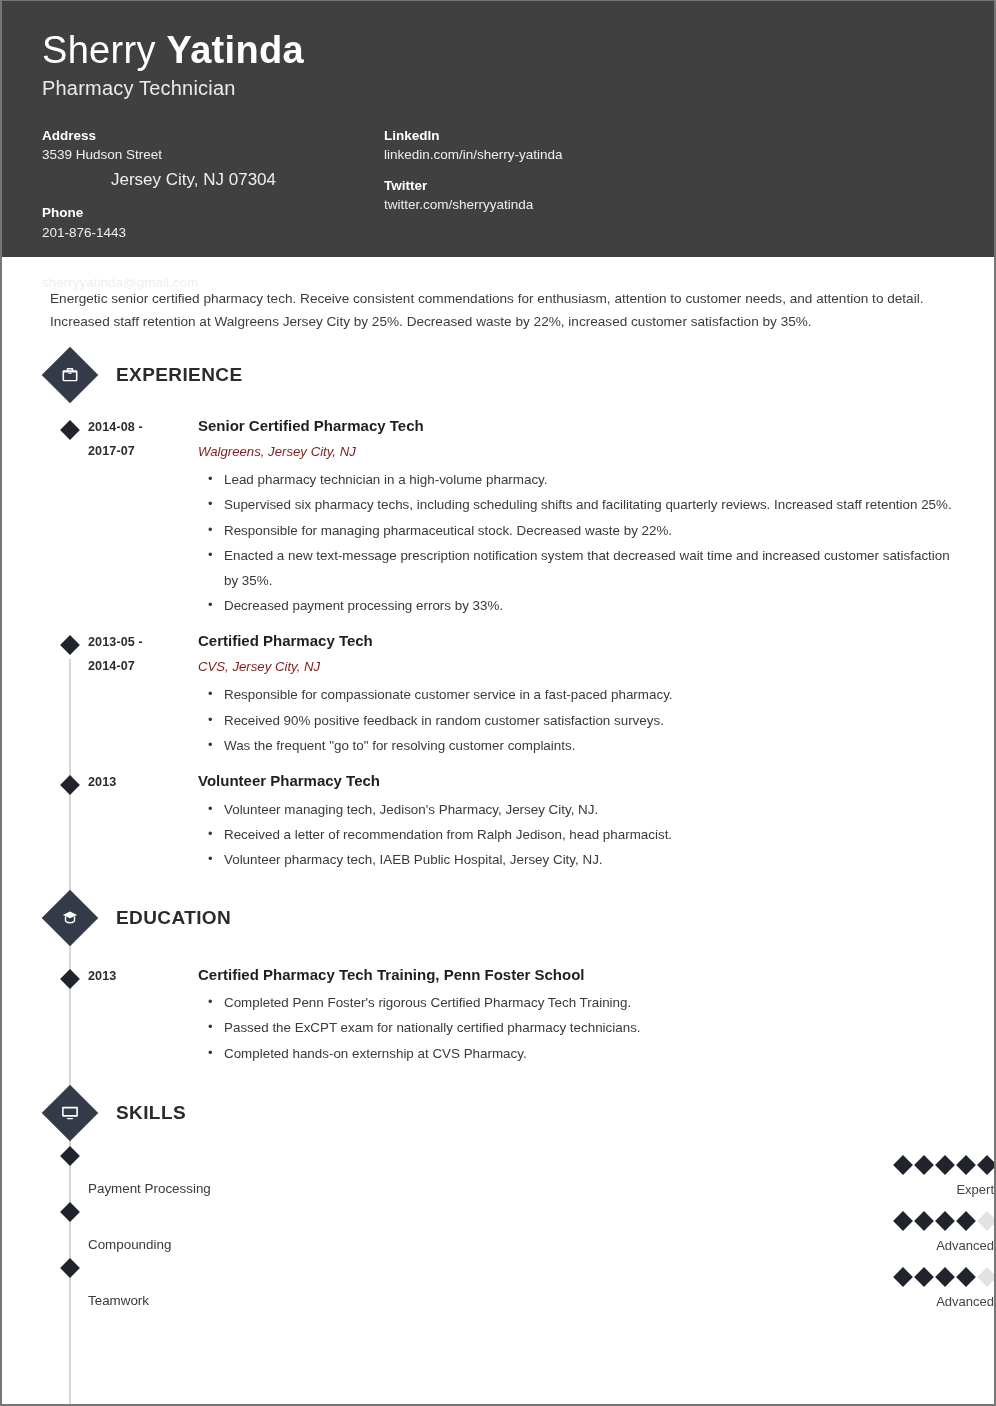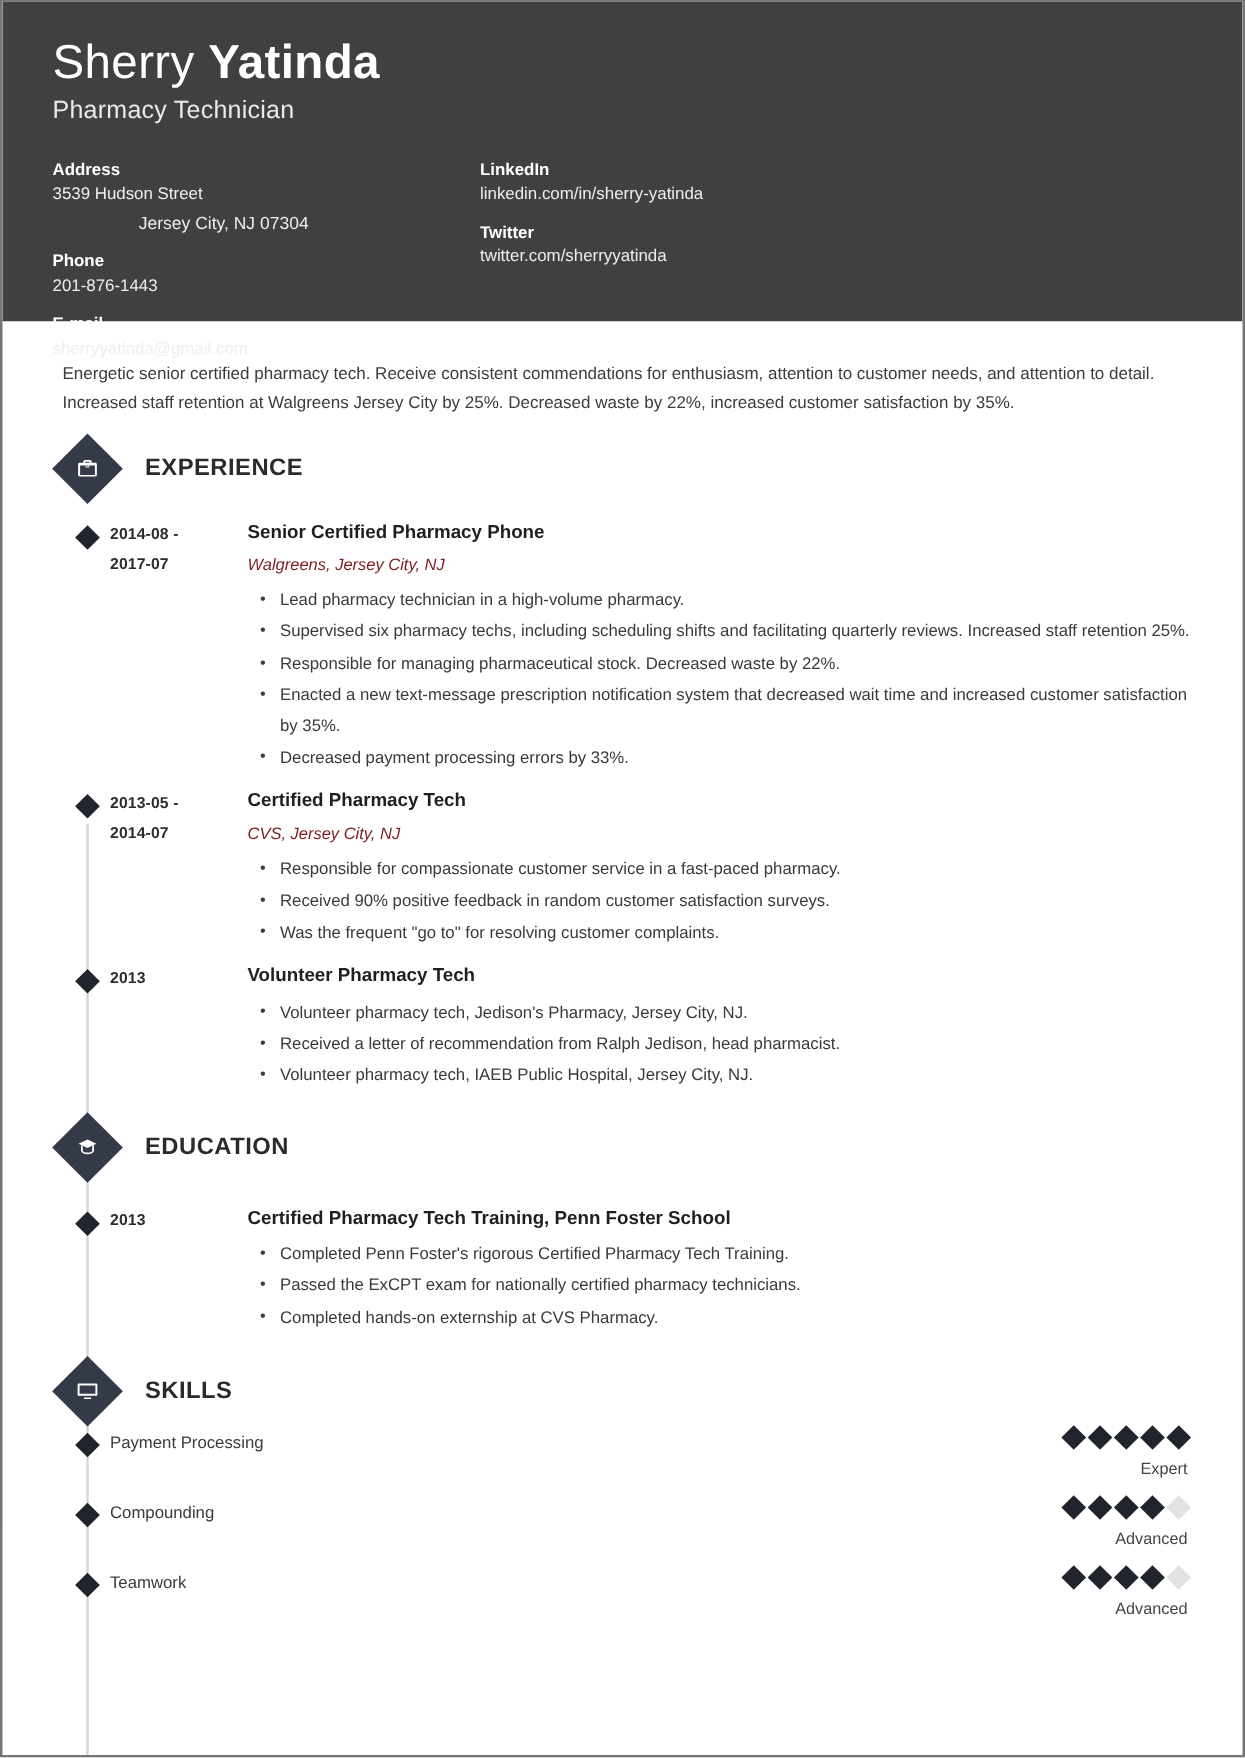--- a/index.html
+++ b/index.html
@@ -66,21 +66,21 @@
     white-space: nowrap;
     margin-right: 7px;
   }
   .c-label.w-addr { min-width: 62px; }
   .c-label.w-phone { min-width: 48px; }
   .c-label.w-mail { min-width: 50px; }
   .c-label.w-li { min-width: 58px; }
   .c-label.w-tw { min-width: 52px; }
   .c-val { color: #eceef2; }
   .c-sub {
-    font-size: 14px;
+    font-size: 17px;
     color: #eceef2;
     margin: 0 0 11px 69px;
     line-height: 1.45;
   }
 
   
   .body-wrap { padding: 0; position: relative; }
 
   .summary {
     font-size: 13.6px;
@@ -192,23 +192,22 @@
     left: 0; top: -1px;
     color: #3a3a3a;
     font-size: 13px;
   }
 
   
   .skills-list { padding-top: 8px; }
   .skill-row {
     position: relative;
     display: flex;
-    align-items: flex-start;
+    align-items: flex-end;
     padding-left: 86px;
-    padding-right: 44px;
     min-height: 56px;
     margin-bottom: 0px;
   }
   .skill-marker {
     position: absolute;
     left: 61px;
     top: 6px;
     width: 14px; height: 14px;
     background: #21242d;
     transform: rotate(45deg);
@@ -297,21 +296,21 @@
 
       <div class="entries">
 
         <div class="entry">
           <span class="entry-marker"></span>
           <div class="entry-date">
             <div>2014-08 -</div>
             <div>2017-07</div>
           </div>
           <div class="entry-body">
-            <div class="entry-role">Senior Certified Pharmacy Phone</div>
+            <div class="entry-role">Senior Certified Pharmacy Tech</div>
             <div class="entry-org">Walgreens, Jersey City, NJ</div>
             <ul class="bullets">
               <li>Lead pharmacy technician in a high-volume pharmacy.</li>
               <li>Supervised six pharmacy techs, including scheduling shifts and facilitating quarterly reviews. Increased staff retention 25%.</li>
               <li>Responsible for managing pharmaceutical stock. Decreased waste by 22%.</li>
               <li>Enacted a new text-message prescription notification system that decreased wait time and increased customer satisfaction by 35%.</li>
               <li>Decreased payment processing errors by 33%.</li>
             </ul>
           </div>
         </div>
@@ -334,21 +333,21 @@
         </div>
 
         <div class="entry" style="margin-top:12px;">
           <span class="entry-marker"></span>
           <div class="entry-date">
             <div>2013</div>
           </div>
           <div class="entry-body">
             <div class="entry-role">Volunteer Pharmacy Tech</div>
             <ul class="bullets">
-              <li>Volunteer pharmacy tech, Jedison's Pharmacy, Jersey City, NJ.</li>
+              <li>Volunteer managing tech, Jedison's Pharmacy, Jersey City, NJ.</li>
               <li>Received a letter of recommendation from Ralph Jedison, head pharmacist.</li>
               <li>Volunteer pharmacy tech, IAEB Public Hospital, Jersey City, NJ.</li>
             </ul>
           </div>
         </div>
       </div>
     </div>
 
     <div class="section" style="margin-top:22px;">
       <div class="sec-head">

